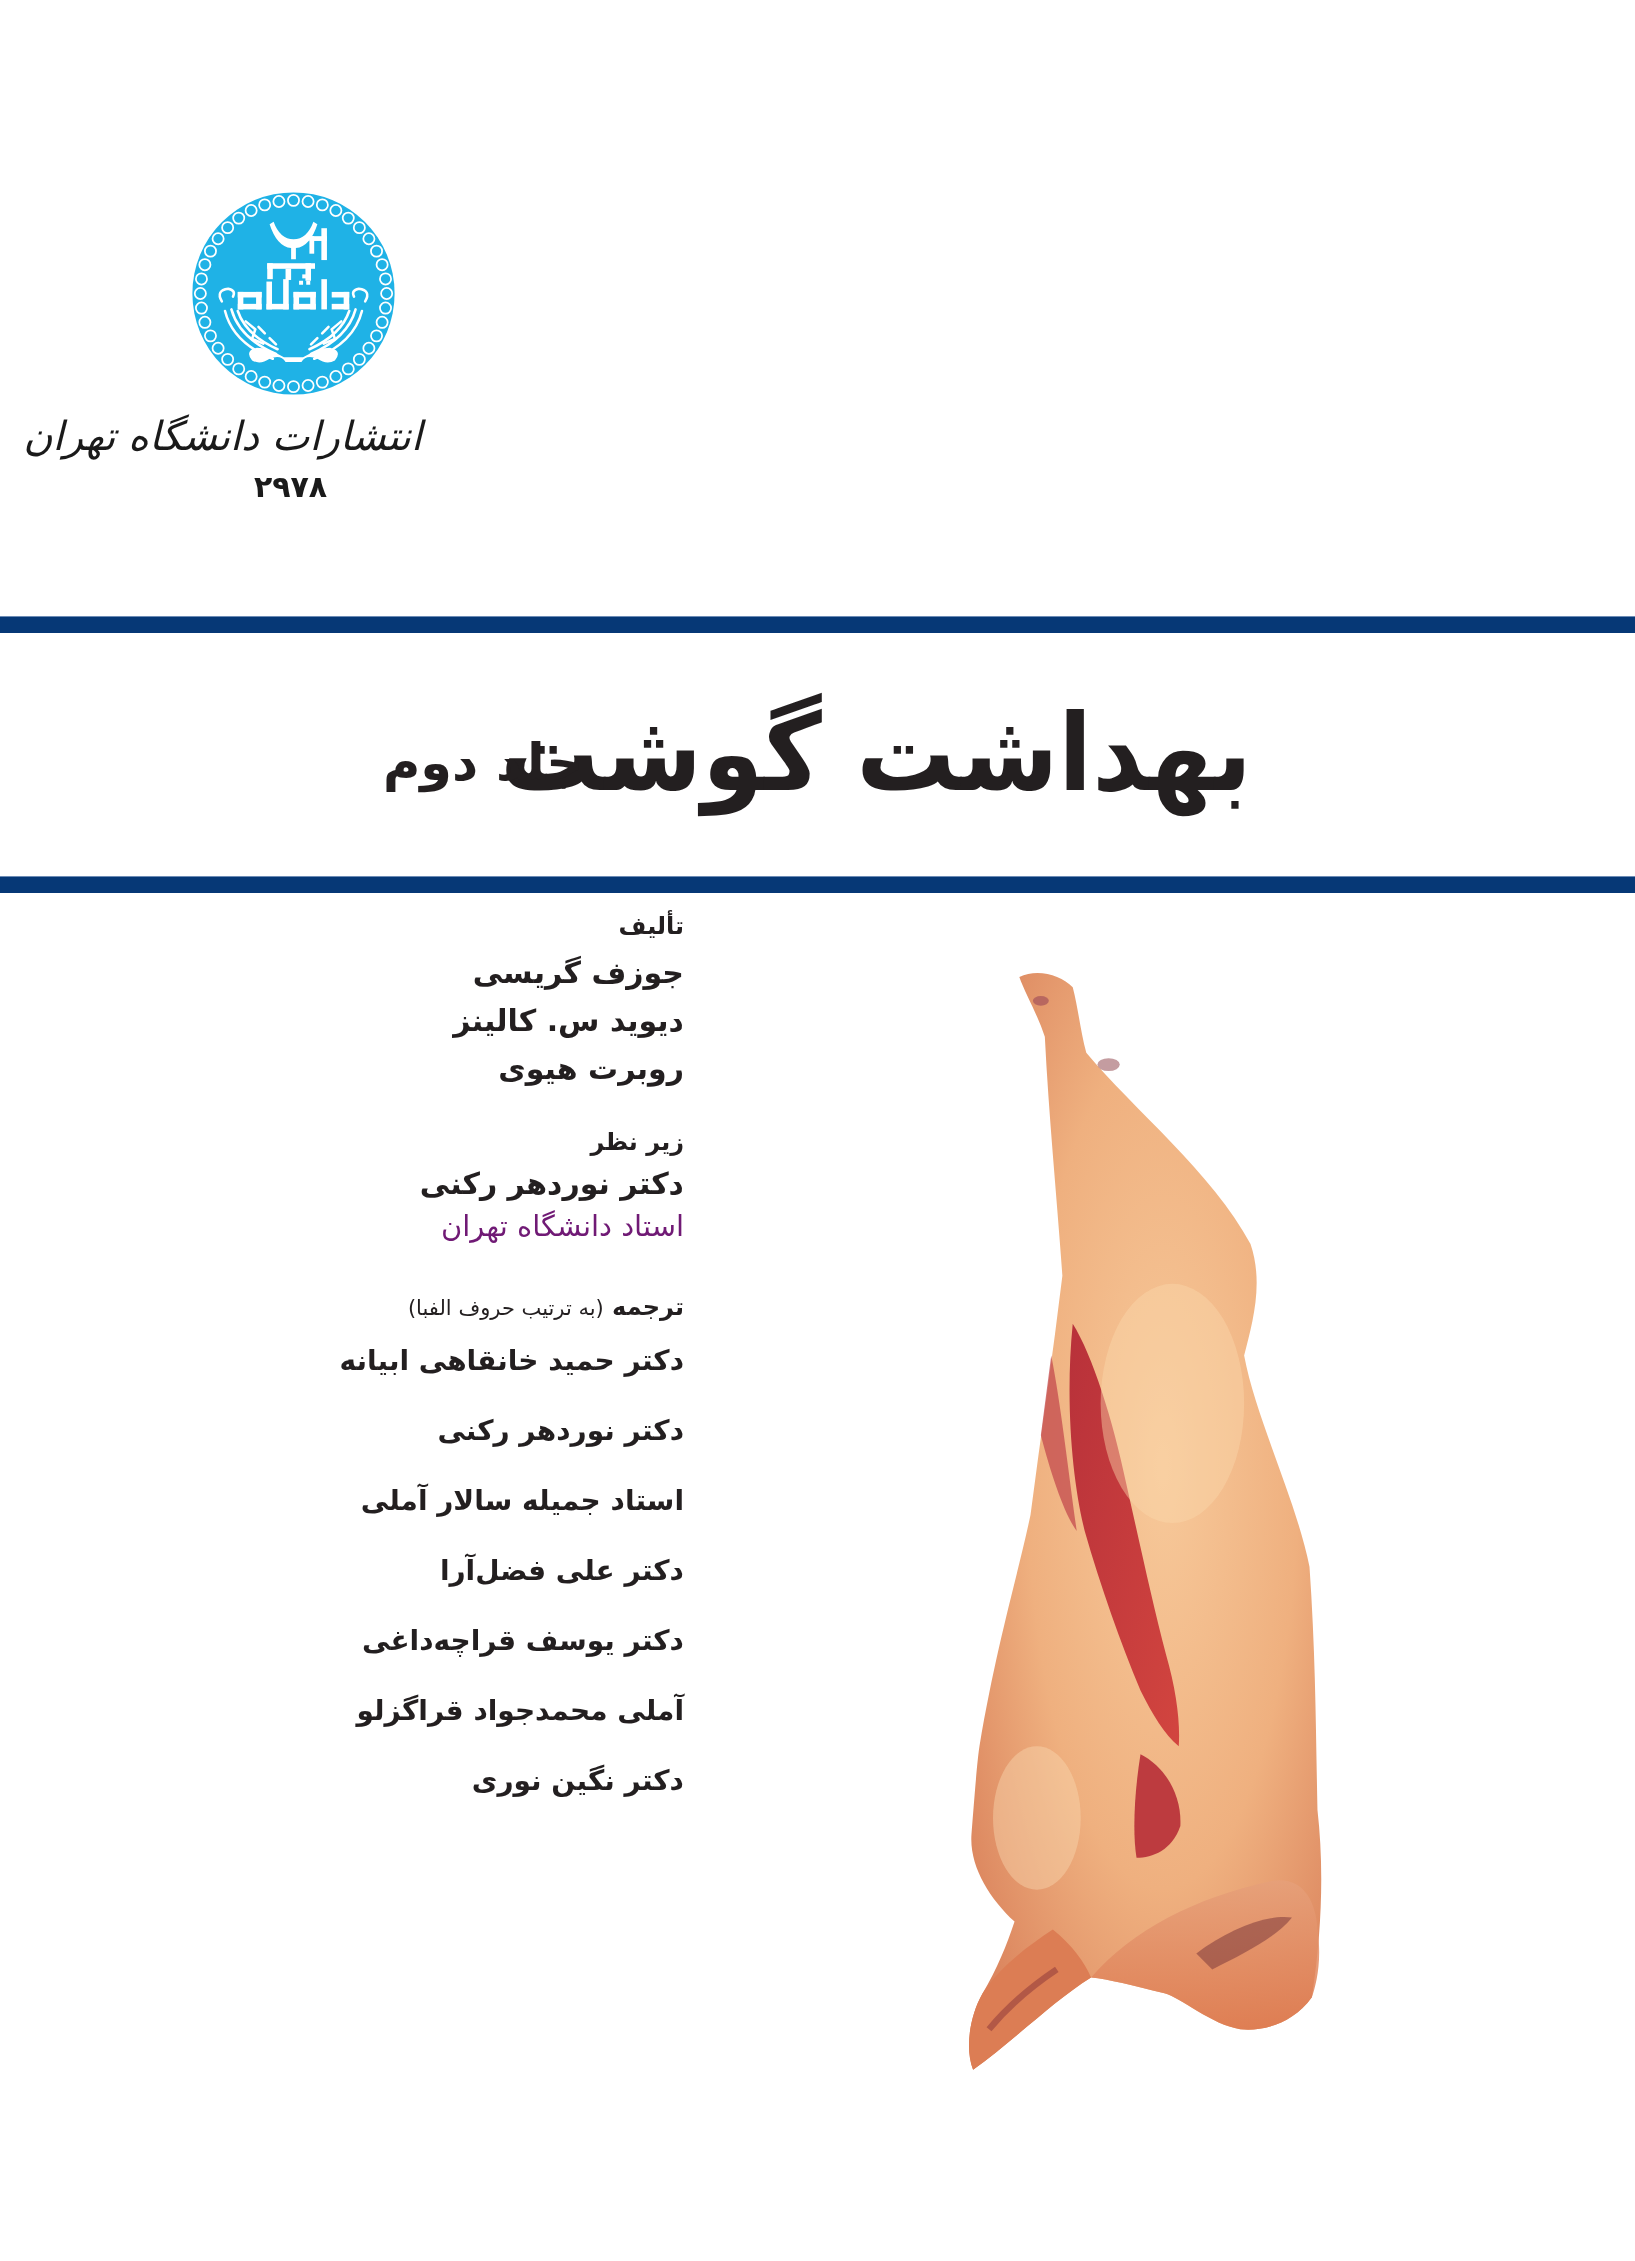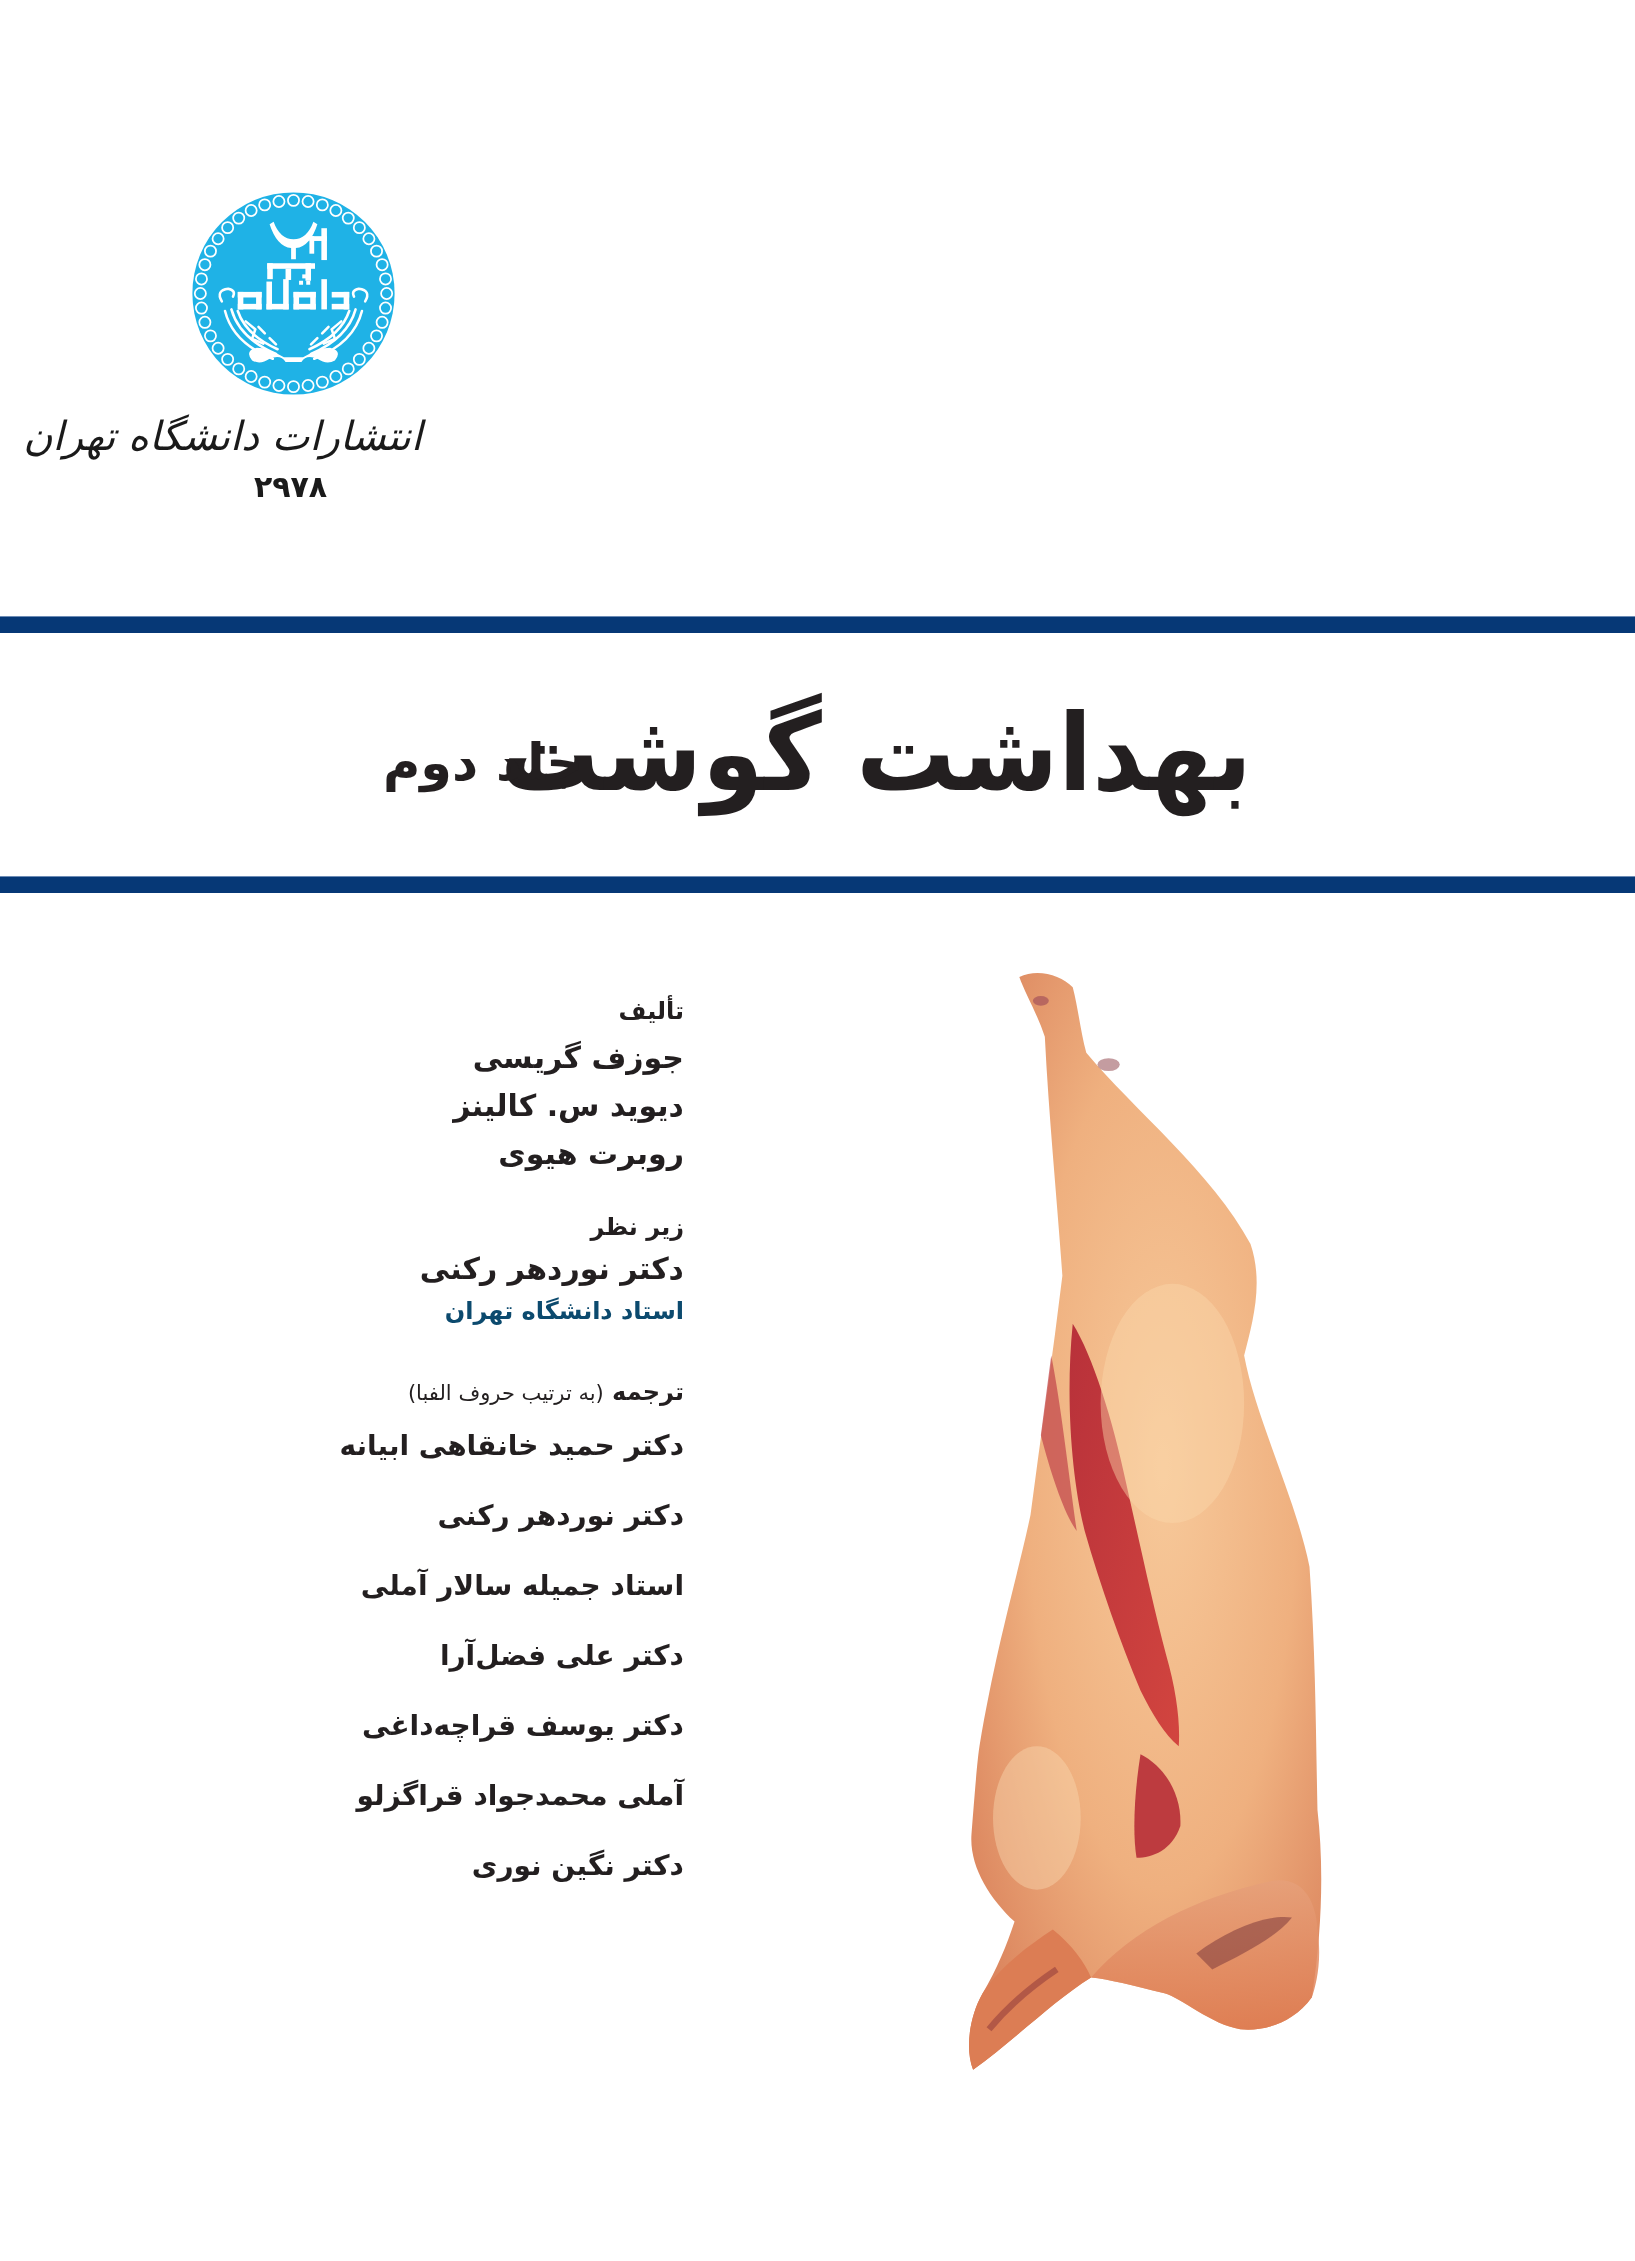--- a/index.html
+++ b/index.html
@@ -88,44 +88,44 @@
       font-weight: bold;
       font-size: 51px;
       line-height: 96px;
       color: #231f20;
       white-space: nowrap;
     }
 
     
     .credits {
       right: 951px;   
-      top: 994px;
+      top: 909px;
       width: 558px;
     }
     .label {
       font-weight: bold;
       font-size: 24px;
       line-height: 35px;
       color: #231f20;
     }
     .label .note {
       font-weight: normal;
       font-size: 21px;
     }
     .author {
       font-weight: bold;
       font-size: 30px;
       line-height: 48px;
       color: #231f20;
     }
     .affil {
-      font-weight: bold;
-      font-size: 24px;
+      font-weight: normal;
+      font-size: 29px;
       line-height: 37px;
-      color: #0c4a6e;
+      color: #701a75;
     }
     .translator {
       font-weight: bold;
       font-size: 28px;
       line-height: 70px;
       color: #231f20;
       white-space: nowrap;
     }
     .gap-1 { height: 32px; }
     .gap-2 { height: 45px; }

